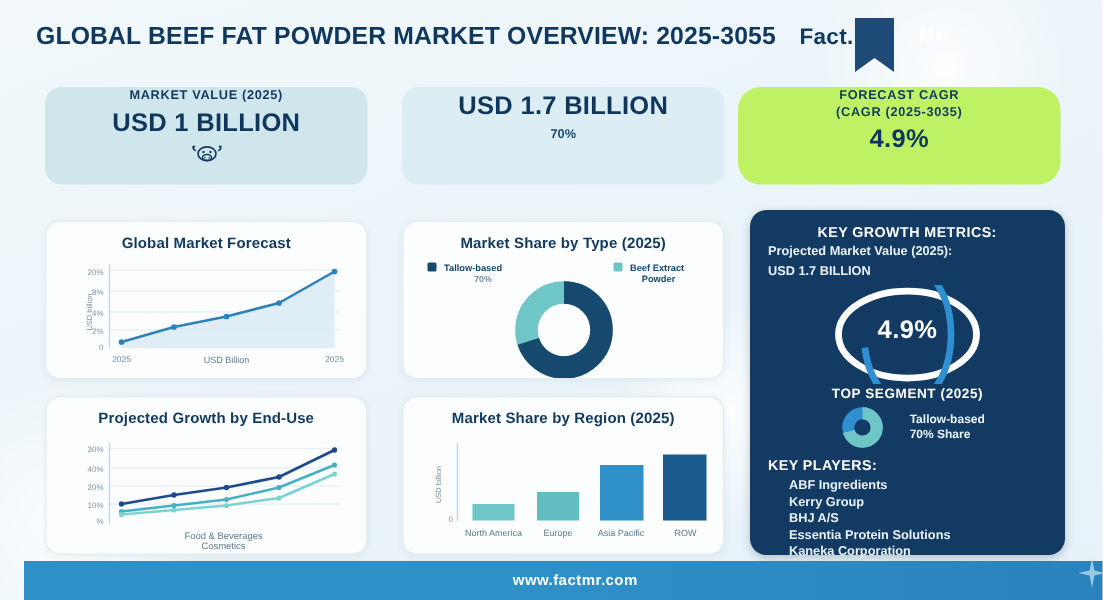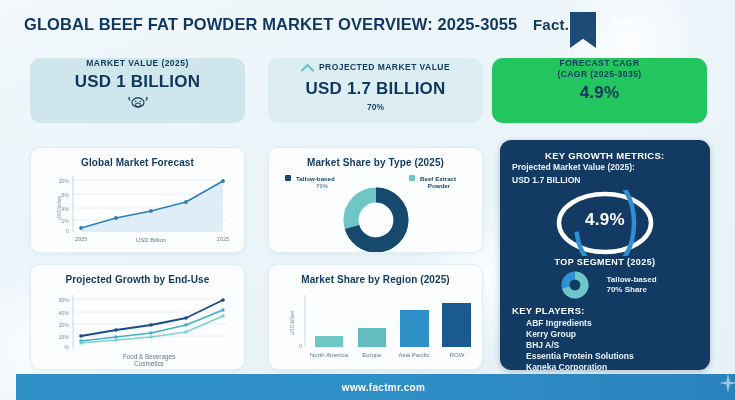--- a/index.html
+++ b/index.html
@@ -25,21 +25,21 @@
   .logo-mark .ribbon{position:absolute;inset:0;background:#1d4a76;
     clip-path:polygon(0 0,100% 0,100% 100%,50% 74%,0 100%);}
   .logo-mark .mr{position:absolute;left:0;top:0;width:26px;text-align:center;
     font-size:13px;font-weight:700;color:#ffffff;line-height:22px;letter-spacing:.3px;padding-left:40px;}
 
   
   .stat{position:absolute;border-radius:11px;box-sizing:border-box;
     display:flex;flex-direction:column;align-items:center;}
   .stat-a{left:30px;top:58px;width:215px;height:65px;background:#cfe6ed;}
   .stat-b{left:268px;top:58px;width:215px;height:65px;background:#dceef3;}
-  .stat-c{left:492px;top:58px;width:215px;height:65px;background:#22c55e;}
+  .stat-c{left:492px;top:58px;width:215px;height:65px;background:#bef264;border-radius:15px;}
   .stat-label{font-size:8.5px;font-weight:700;color:#12395e;letter-spacing:.45px;
     text-align:center;line-height:11px;}
   .stat-value{font-size:17px;font-weight:700;color:#10365c;letter-spacing:.2px;margin-top:3px;}
   .stat-sub{font-size:8.5px;font-weight:700;color:#1d4a70;margin-top:3px;}
   .label-row{display:flex;align-items:center;gap:5px;}
   .up-icon{display:block;}
   .cow-icon{margin-top:3px;display:block;}
 
   
   .panel{position:absolute;background:#fbfdfe;border:1px solid #e3edf3;border-radius:10px;
@@ -104,28 +104,20 @@
       <ellipse cx="11" cy="10" rx="3" ry="2" fill="none" stroke="#12395e" stroke-width="1"></ellipse>
       <circle cx="8.7" cy="6.3" r="0.8" fill="#12395e"></circle>
       <circle cx="13.3" cy="6.3" r="0.8" fill="#12395e"></circle>
       <circle cx="9.6" cy="10.2" r="0.5" fill="#12395e"></circle>
       <circle cx="12.4" cy="10.2" r="0.5" fill="#12395e"></circle>
     </svg>
   </span>
 </div>
 
 <div class="stat stat-b">
-  <div class="label-row">
-    <span class="up-icon">
-      <svg width="13" height="9" viewBox="0 0 13 9">
-        <path d="M1 7.5 L6.5 2 L12 7.5" fill="none" stroke="#6ec6c6" stroke-width="2.4" stroke-linecap="round" stroke-linejoin="round"></path>
-      </svg>
-    </span>
-    <span class="stat-label">PROJECTED MARKET VALUE</span>
-  </div>
   <div class="stat-value">USD 1.7 BILLION</div>
   <div class="stat-sub">70%</div>
 </div>
 
 <div class="stat stat-c">
   <div class="stat-label">FORECAST CAGR</div>
   <div class="stat-label">(CAGR (2025-3035)</div>
   <div class="stat-value">4.9%</div>
 </div>
 

